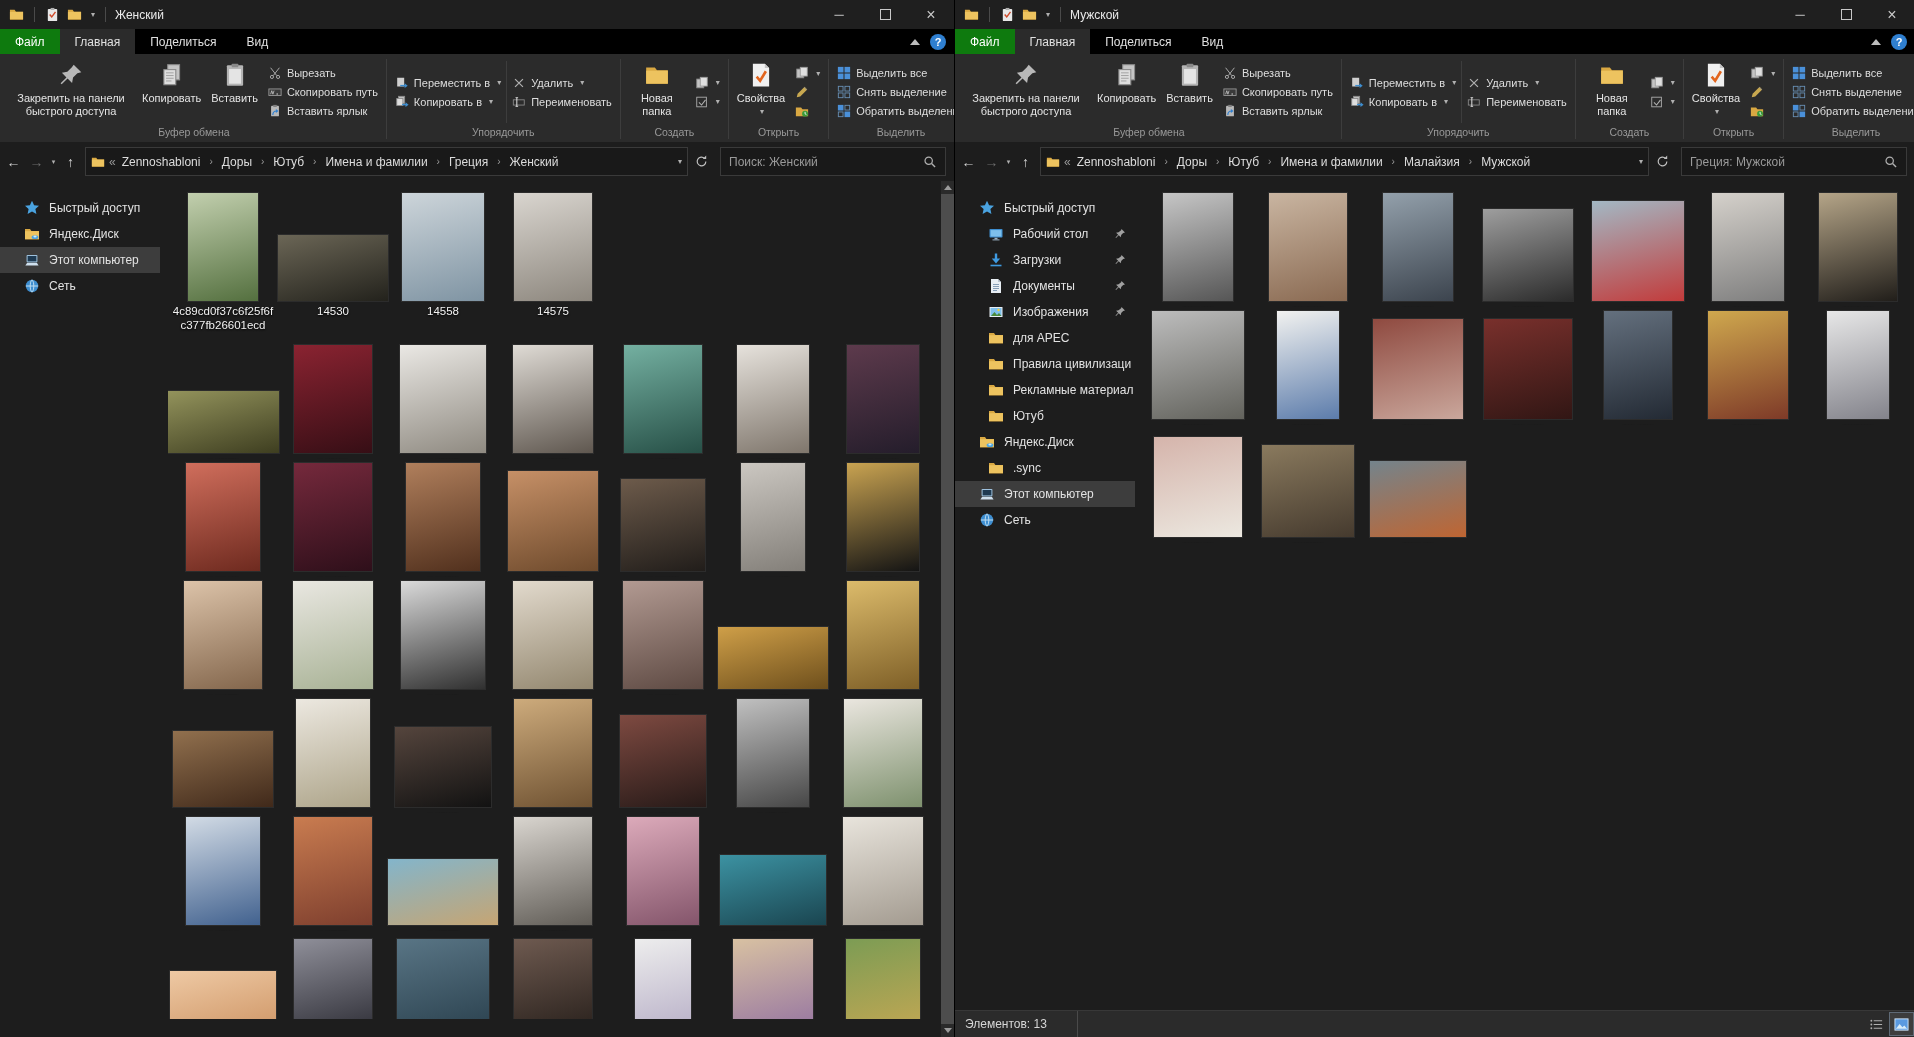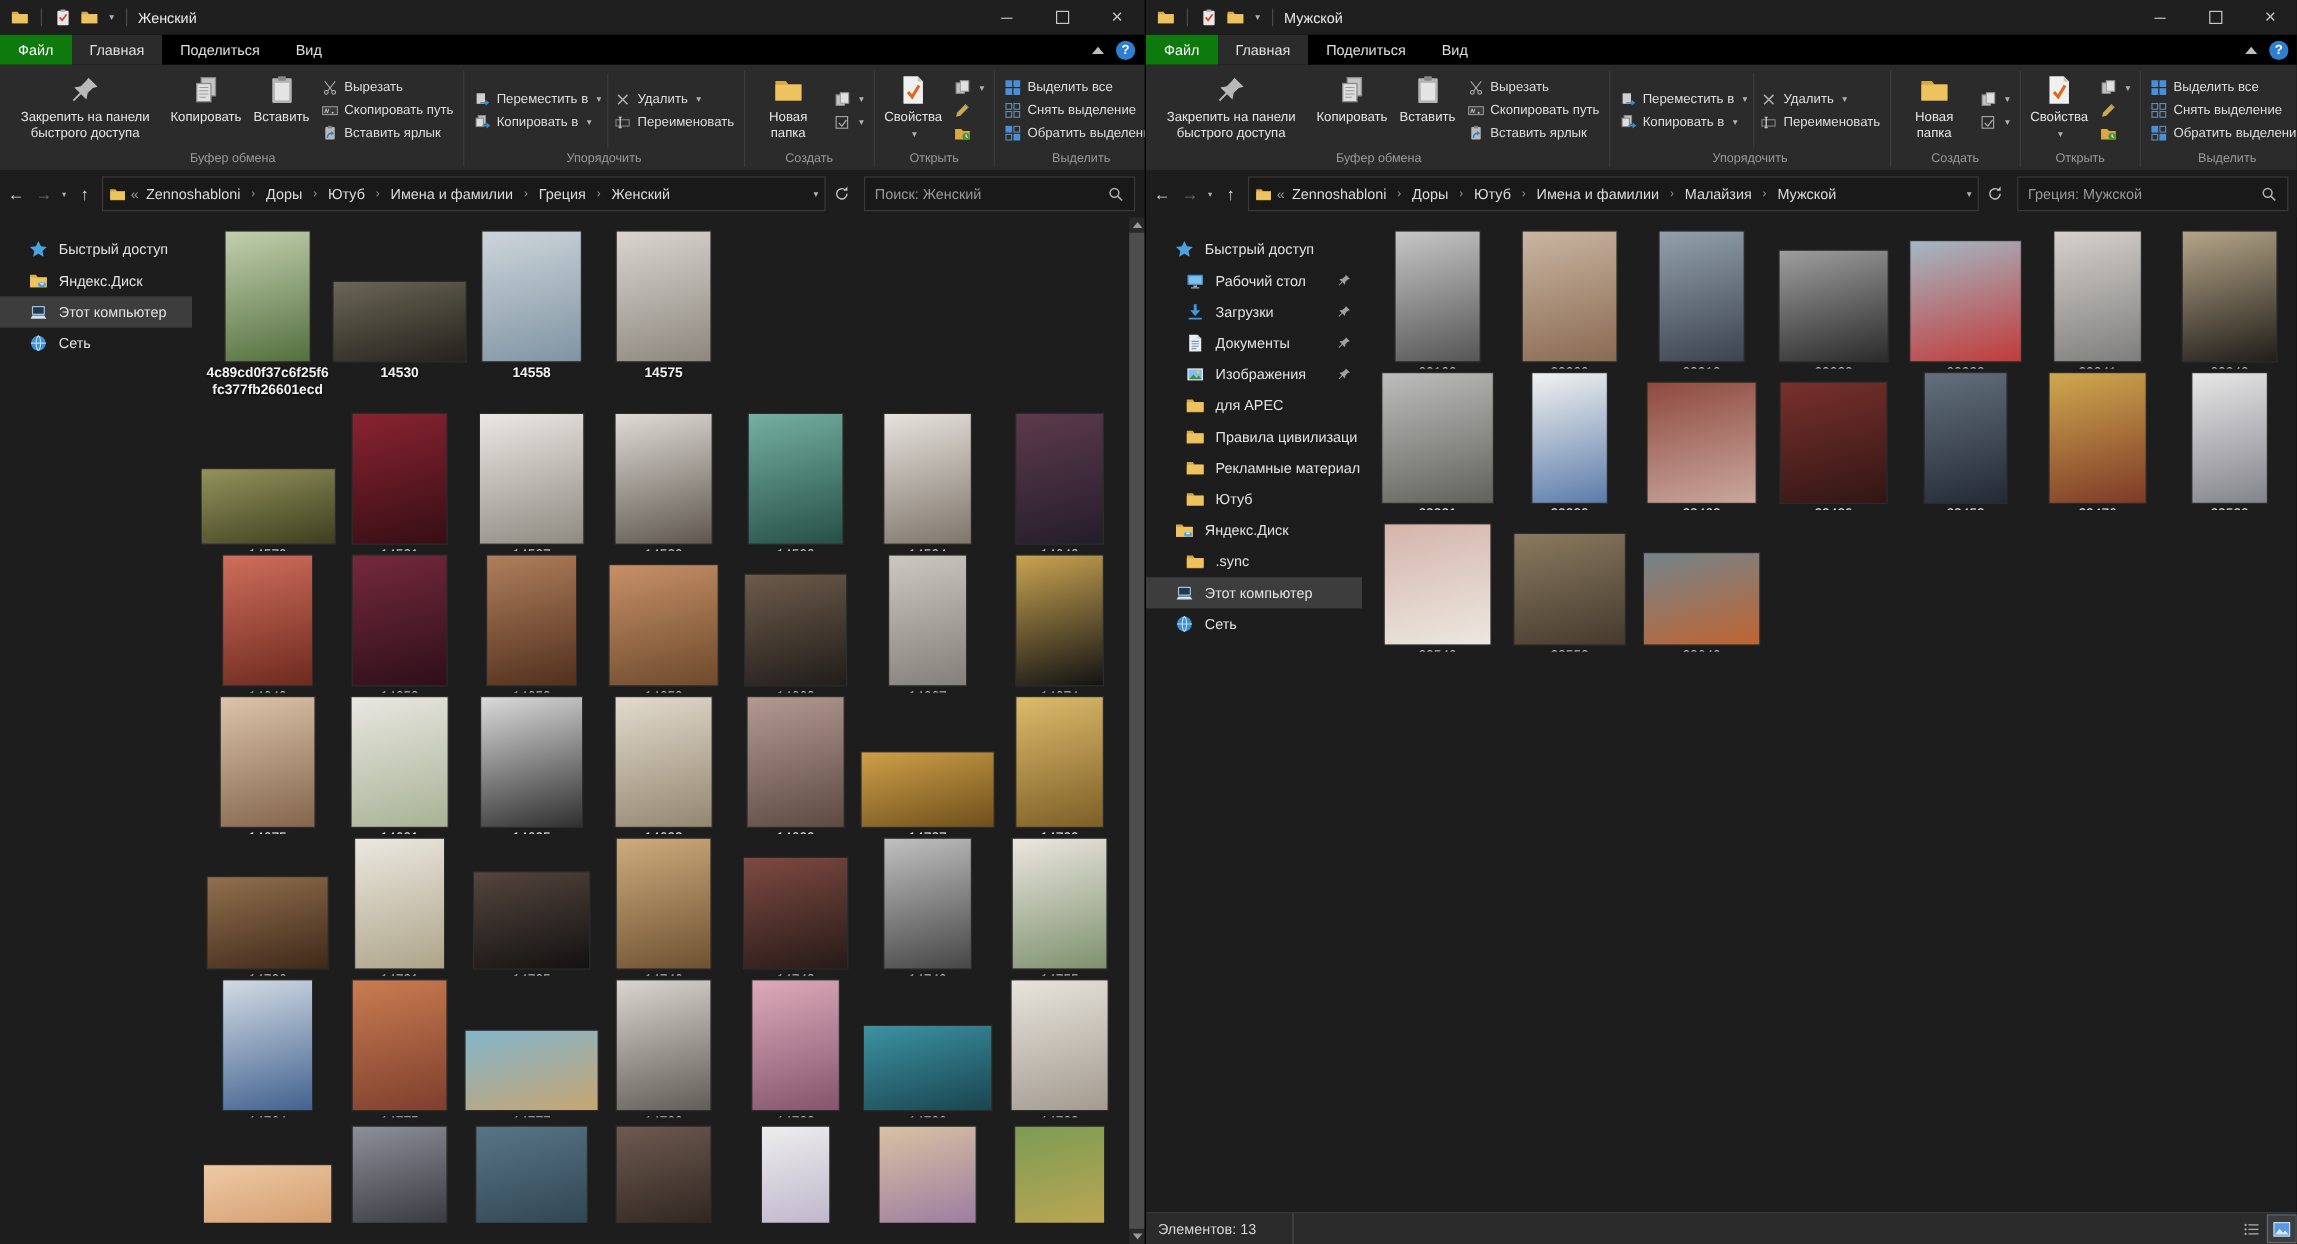--- a/index.html
+++ b/index.html
@@ -448,21 +448,21 @@
             <span class="icon" style="width: 16px; height: 16px;">
               <svg viewBox="0 0 16 16">
                 <circle cx="8" cy="8" r="6.2" fill="#3e8ed0"></circle>
                 <path d="M1.8 8h12.4M8 1.8c2.4 1.8 2.4 10.6 0 12.4M8 1.8c-2.4 1.8-2.4 10.6 0 12.4" stroke="#bcdcf2" stroke-width="1" fill="none"></path>
               </svg>
             </span>
             <span>Сеть</span>
           </div>
         </div>
         <div class="content">
-          <div class="grid-row" style="height: 152px; font-weight: bold;">
+          <div class="grid-row" style="height: 152px;">
             <div class="file-item">
               <div class="thumbwrap">
                 <div class="thumb" style="width: 70px; height: 108px; background: linear-gradient(165deg, rgb(194, 207, 174) 0%, rgb(84, 112, 63) 100%);"></div>
               </div>
               <div class="flabel">4c89cd0f37c6f25f6fc377fb26601ecd</div>
             </div>
             <div class="file-item">
               <div class="thumbwrap">
                 <div class="thumb" style="width: 110px; height: 66px; background: linear-gradient(165deg, rgb(107, 102, 86) 0%, rgb(35, 34, 28) 100%);"></div>
               </div>

